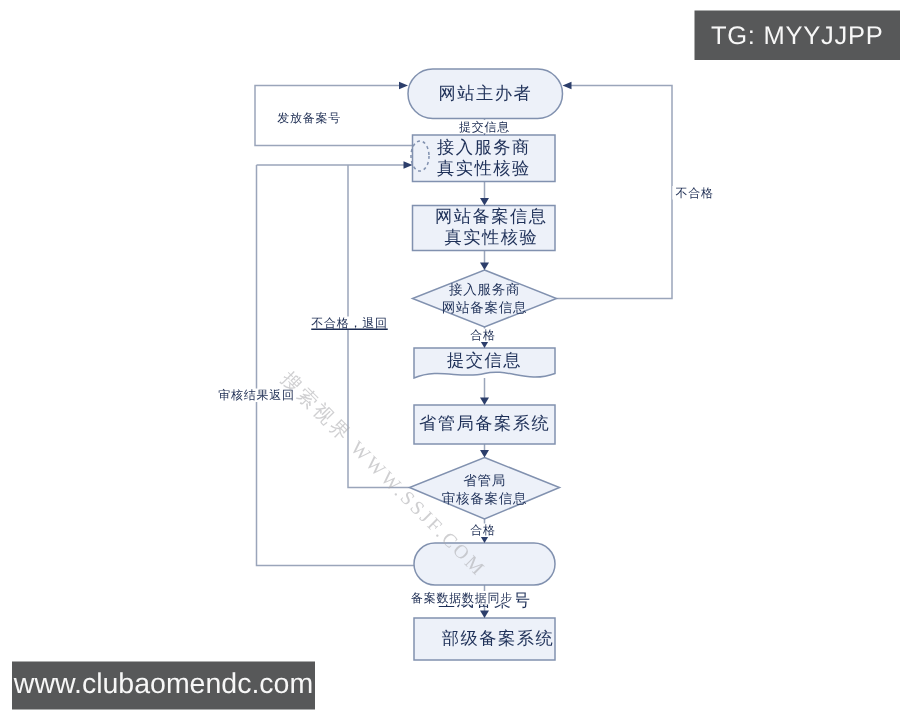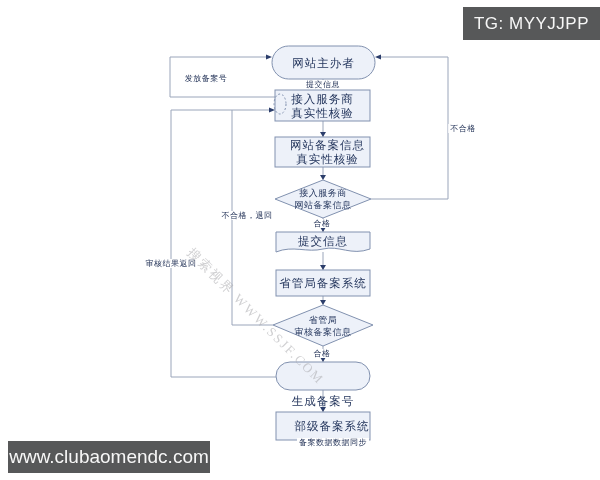--- a/index.html
+++ b/index.html
@@ -102,22 +102,22 @@
     <span>生成备案号</span>
   </div>
   <div class="nodelabel" style="left:276px;top:412px;width:112px;height:28px;">
     <span>部级备案系统</span>
   </div>
 
   <div class="edgelabel" style="left:323px;top:80px;">提交信息</div>
   <div class="edgelabel" style="left:170px;top:74px;margin-left:36px;">发放备案号</div>
   <div class="edgelabel" style="left:463px;top:124px;">不合格</div>
   <div class="edgelabel" style="left:322px;top:219px;">合格</div>
-  <div class="edgelabel" style="left:247px;top:211px;">不合格，退回</div>
+  <div class="edgelabel" style="left:233px;top:211px;text-decoration:underline;">不合格，退回</div>
   <div class="edgelabel" style="left:171px;top:259px;">审核结果返回</div>
   <div class="edgelabel" style="left:322px;top:349px;">合格</div>
-  <div class="edgelabel" style="left:333px;top:394px;margin-top:44px;">备案数据数据同步</div>
+  <div class="edgelabel" style="left:308px;top:394px;">备案数据数据同步</div>
 
   <div class="watermark">搜索视界 WWW.SSJF.COM</div>
   <div class="badge badge-tr">TG: MYYJJPP</div>
   <div class="badge badge-bl">www.clubaomendc.com</div>
 
 </div>
 
 </body></html>

